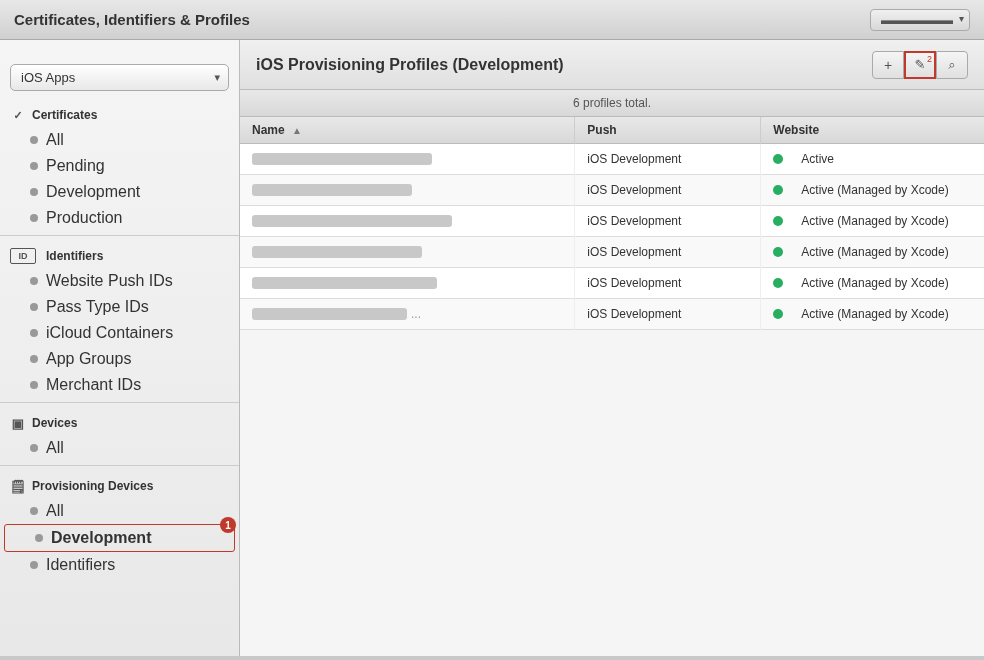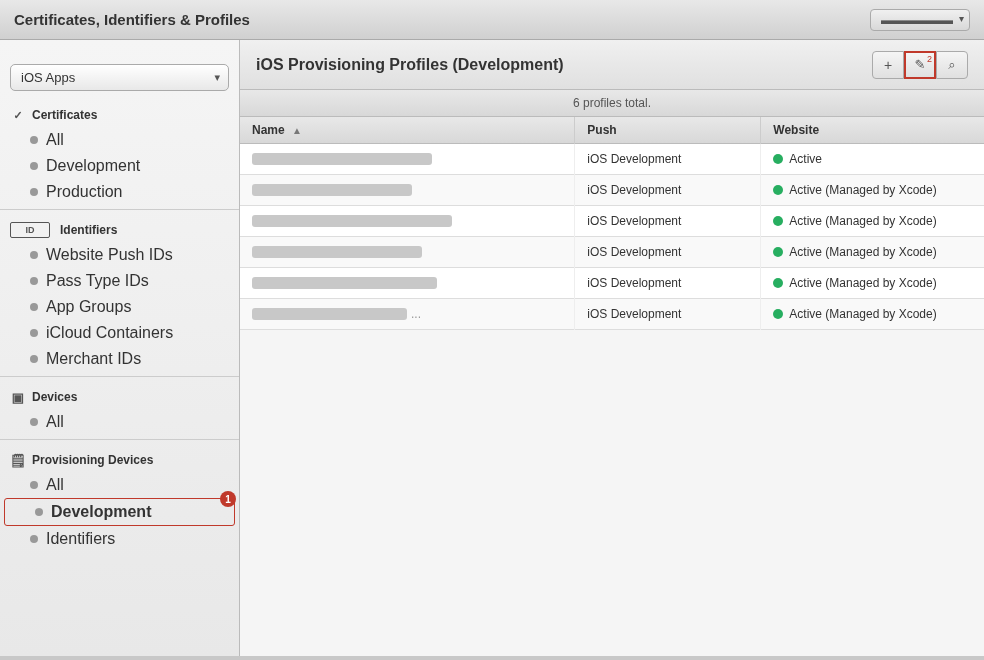--- a/index.html
+++ b/index.html
@@ -260,21 +260,21 @@
     .blurred-bar {
       height: 12px;
       border-radius: 3px;
       background: #c8c8c8;
       display: inline-block;
     }
 
     .status-cell {
       display: flex;
       align-items: center;
-      gap: 6px;
+      gap: 18px;
     }
     .green-dot {
       width: 10px;
       height: 10px;
       border-radius: 50%;
       background: #27ae60;
       flex-shrink: 0;
     }
 
     
@@ -305,48 +305,52 @@
     <div class="sidebar-section-header">
       <span class="sidebar-section-icon">✓</span>
       <span>Certificates</span>
     </div>
     <div class="sidebar-item">
       <span class="bullet"></span>
       <span>All</span>
     </div>
     <div class="sidebar-item">
       <span class="bullet"></span>
+      <span>Pending</span>
+    </div>
+    <div class="sidebar-item">
+      <span class="bullet"></span>
       <span>Development</span>
     </div>
     <div class="sidebar-item">
       <span class="bullet"></span>
       <span>Production</span>
     </div>
 
     <div class="sidebar-divider"></div>
 
     <div class="sidebar-section-header">
-      <span class="sidebar-section-icon" style="font-size:9px;font-weight:bold;border:1px solid #555;padding:0 19px;border-radius:2px;">ID</span>
+      <span class="sidebar-section-icon" style="font-size:9px;font-weight:bold;border:1px solid #555;padding:0 12px;border-radius:2px;">ID</span>
       <span style="margin-left:4px;">Identifiers</span>
     </div>
     <div class="sidebar-item">
       <span class="bullet"></span>
       <span>Website Push IDs</span>
     </div>
     <div class="sidebar-item">
       <span class="bullet"></span>
       <span>Pass Type IDs</span>
     </div>
     <div class="sidebar-item">
       <span class="bullet"></span>
+      <span>iCloud Containers</span>
+    </div>
+    <div class="sidebar-item">
+      <span class="bullet"></span>
       <span>App Groups</span>
-    </div>
-    <div class="sidebar-item">
-      <span class="bullet"></span>
-      <span>iCloud Containers</span>
     </div>
     <div class="sidebar-item">
       <span class="bullet"></span>
       <span>Merchant IDs</span>
     </div>
 
     <div class="sidebar-divider"></div>
 
     <div class="sidebar-section-header">
       <span class="sidebar-section-icon" style="font-size:13px;">▣</span>

